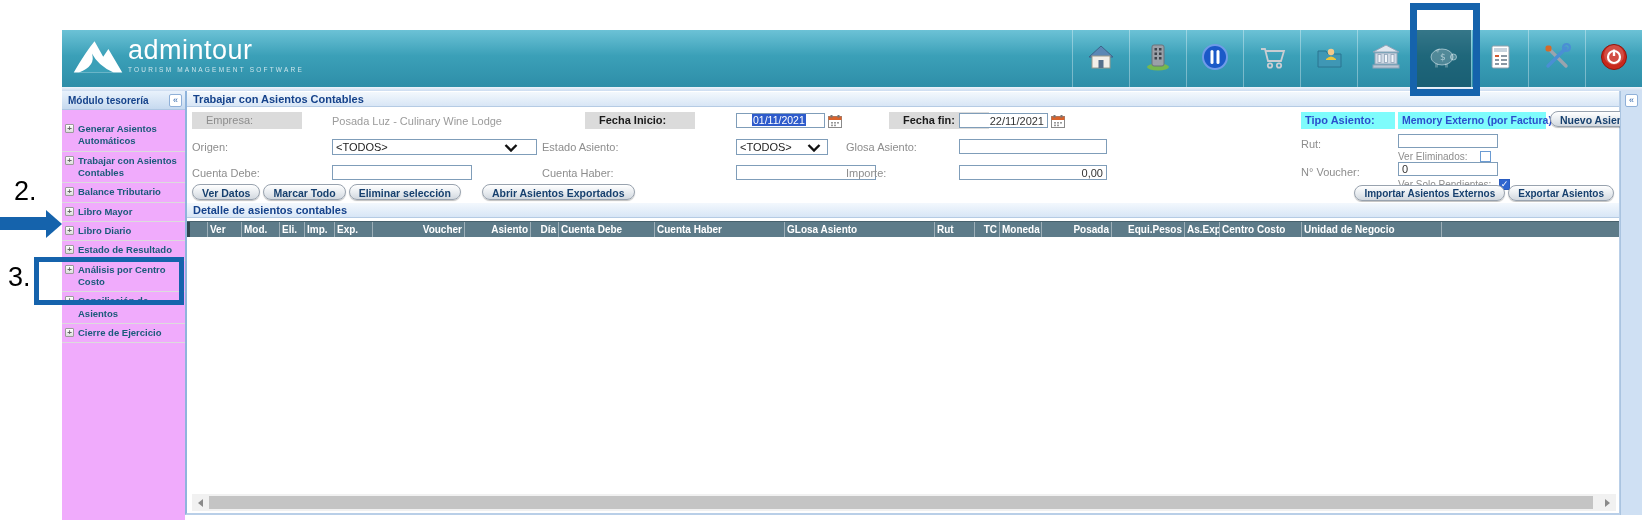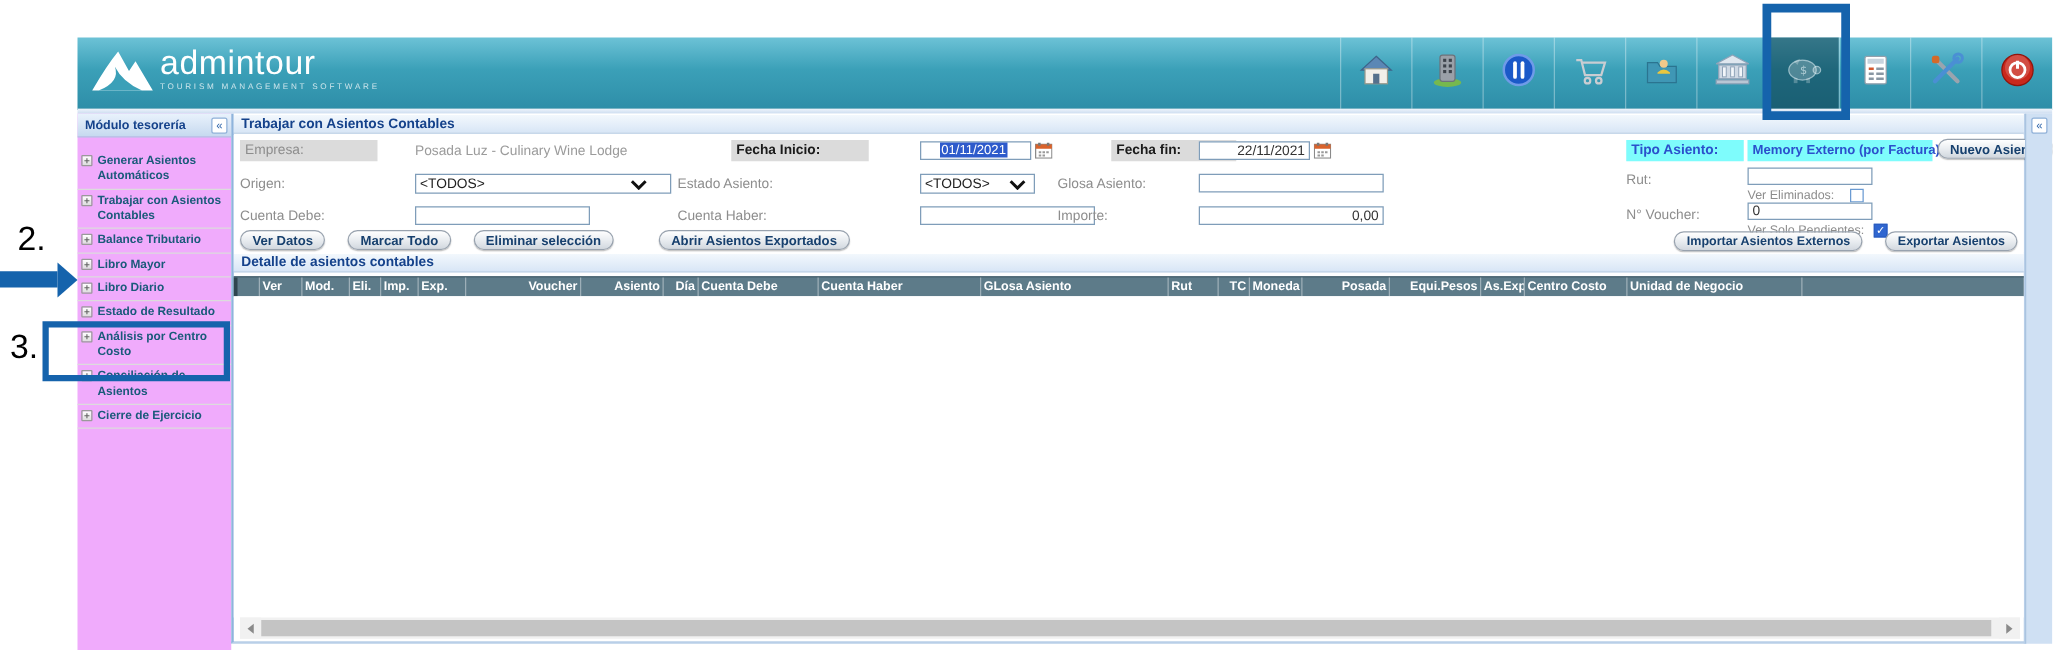--- a/index.html
+++ b/index.html
@@ -41,38 +41,38 @@
 
   
   .main{position:absolute;left:185px;top:91px;width:1435px;height:424px;background:#fff;
        border-left:2px solid #8fb4dc;border-right:1px solid #b9cfe8;border-bottom:2px solid #b9cfe8;box-sizing:border-box;}
   .bar-blue{background:linear-gradient(#f3f8fd,#d8e6f6);border-top:1px solid #fff;border-bottom:1px solid #b5cbe4;
        color:#15428b;font-size:11px;font-weight:bold;height:16px;line-height:15px;padding-left:6px;}
   .panel-title{position:absolute;left:0;top:0;width:100%;box-sizing:border-box;}
   .filters{position:absolute;left:0;top:17px;width:100%;height:94px;background:#fff;}
   .lbl{position:absolute;font-size:11px;color:#8d8d8d;white-space:nowrap;}
   .lblbox{position:absolute;font-size:11px;color:#8d8d8d;background:#dbdbdb;height:17px;line-height:17px;
-       padding-left:4px;box-sizing:border-box;white-space:nowrap;}
+       padding-left:14px;box-sizing:border-box;white-space:nowrap;}
   .lblbox.bold{color:#1b1b1b;font-weight:bold;margin-left:43px;}
   .val{position:absolute;font-size:11px;color:#9b9b9b;white-space:nowrap;}
   .inp{position:absolute;background:#fff;border:1px solid #7f9db9;height:15px;font-size:11px;color:#333;
        box-sizing:border-box;padding:0 3px;font-family:"Liberation Sans",sans-serif;}
   .dd{position:absolute;background:#fff;border:1px solid #7f9db9;height:16px;box-sizing:border-box;
        font-size:11px;color:#222;line-height:14px;padding-left:3px;cursor:pointer;}
   .dd svg{position:absolute;right:18px;top:4px;}
   .cal{position:absolute;width:14px;height:13px;cursor:pointer;}
   .selblock{background:#2e5bcb;color:#fff;padding:0 1px;font-size:10.5px;}
   .cyan{position:absolute;background:#7efcfc;color:#2b50cc;font-weight:bold;font-size:11px;height:17px;
        line-height:17px;padding-left:4px;box-sizing:border-box;white-space:nowrap;}
   .btn{display:inline-block;border:1px solid #98a2ae;border-radius:8px;
        background:linear-gradient(#ffffff,#e7ebef 55%,#d2d8df);
        color:#17406e;font-size:10.5px;font-weight:bold;padding:1px 9px;height:16px;line-height:14px;
        box-shadow:0 1px 1px rgba(0,0,0,.25);cursor:pointer;box-sizing:border-box;white-space:nowrap;
        font-family:"Liberation Sans",sans-serif;}
-  .btnrow{position:absolute;display:flex;gap:18px;align-items:flex-end;}
+  .btnrow{position:absolute;display:flex;gap:3px;align-items:flex-end;}
   .cb{position:absolute;width:11px;height:11px;border:1px solid #6b9bd2;background:#fff;box-sizing:border-box;cursor:pointer;}
   .cb.checked{background:#2f66d0;border-color:#2a5cc0;}
   .cb.checked::after{content:"✓";color:#fff;font-size:9px;line-height:9px;display:block;text-align:center;}
   .cb-lbl{position:absolute;font-size:10px;color:#8d8d8d;white-space:nowrap;}
 
   .detail-bar{position:absolute;left:0;top:111px;width:100%;box-sizing:border-box;}
   .thead{position:absolute;left:0;top:130px;width:100%;height:16px;background:#5d7b89;display:flex;
        border-top:1px solid #47616d;box-sizing:border-box;}
   .th{color:#fff;font-size:10px;font-weight:bold;line-height:16px;padding:0 2px;box-sizing:border-box;
        border-left:1px solid rgba(255,255,255,.4);overflow:hidden;white-space:nowrap;}

